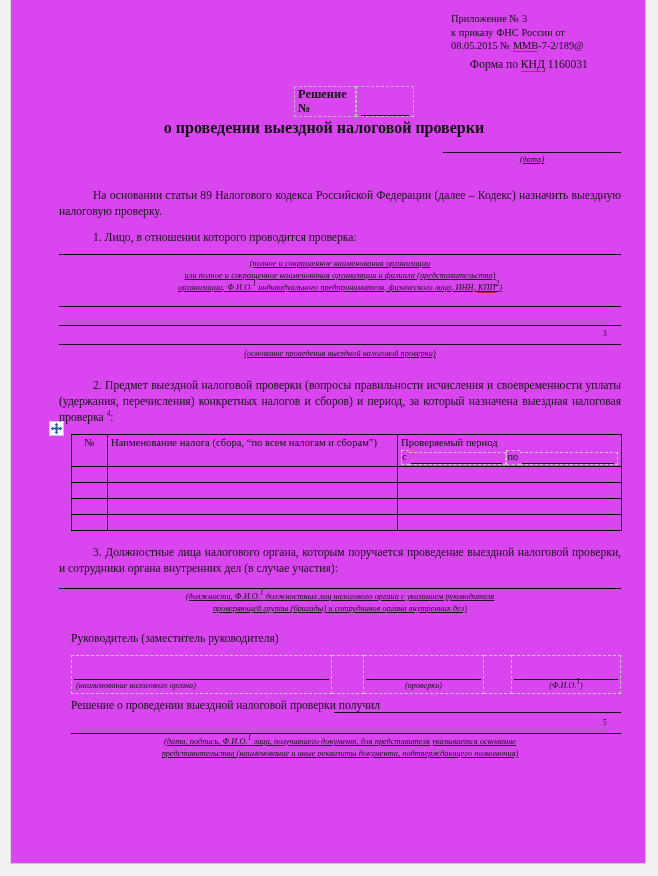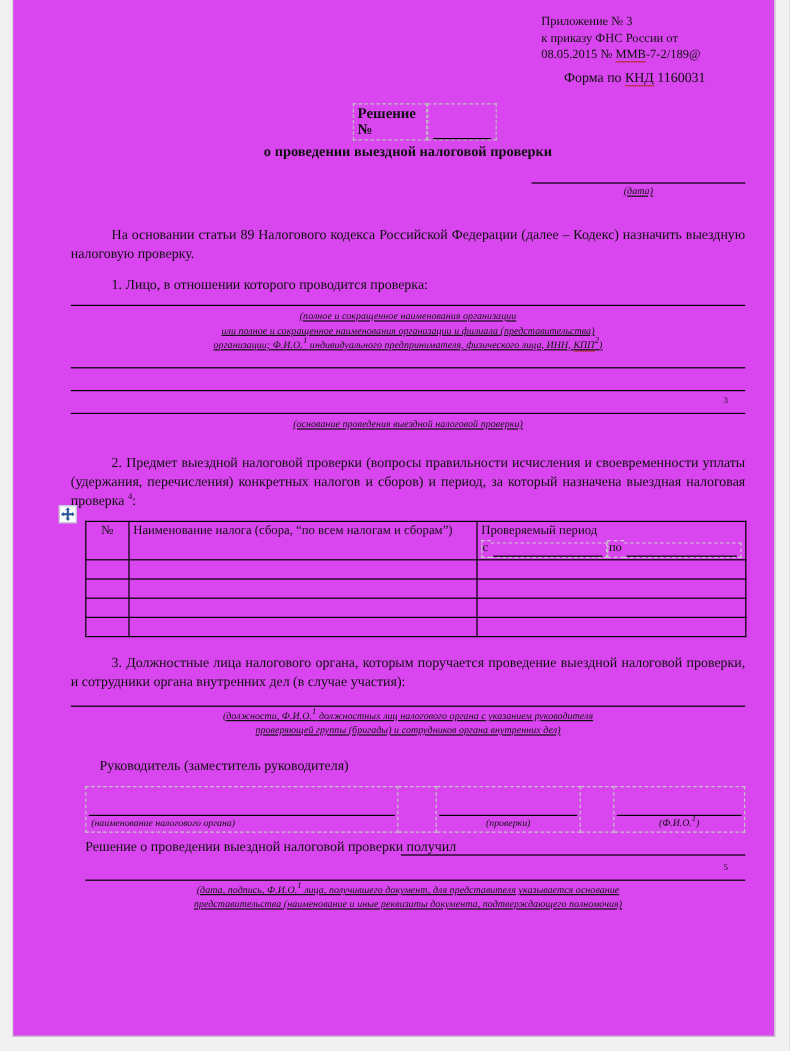--- a/index.html
+++ b/index.html
@@ -124,26 +124,26 @@
     line-height: 1.12;
     white-space: nowrap;
   }
   .t-no {
     font-weight: bold;
     font-size: 12.4px;
     line-height: 1.12;
   }
   .title-main {
     position: absolute;
-    left: 48px;
+    left: 32px;
     top: 119px;
     width: 562px;
     text-align: center;
     font-weight: bold;
-    font-size: 12px;
+    font-size: 16px;
   }
 
   
   .date-wrap {
     position: absolute;
     left: 432px;
     top: 152px;
     width: 178px;
   }
   .date-wrap .u-line { border-bottom: 1.2px solid #000; }
@@ -222,21 +222,21 @@
     right: 3px;
     bottom: 0;
     border-bottom: 1.1px solid #000;
     display: block;
   }
 
   
   .p-item3 { left: 48px; top: 545px; width: 562px; }
   .l5 { left: 48px; top: 588px; width: 562px; }
   .cap3 { left: 48px; top: 591px; width: 562px; }
-  .p-ruk { left: 72px; top: 632px; width: 562px; font-size: 11.6px; }
+  .p-ruk { left: 60px; top: 632px; width: 562px; font-size: 11.6px; }
 
   
   .sig-table {
     left: 60px;
     top: 655px;
     width: 550px;
     border-collapse: collapse;
     table-layout: fixed;
   }
   .sig-table td {

